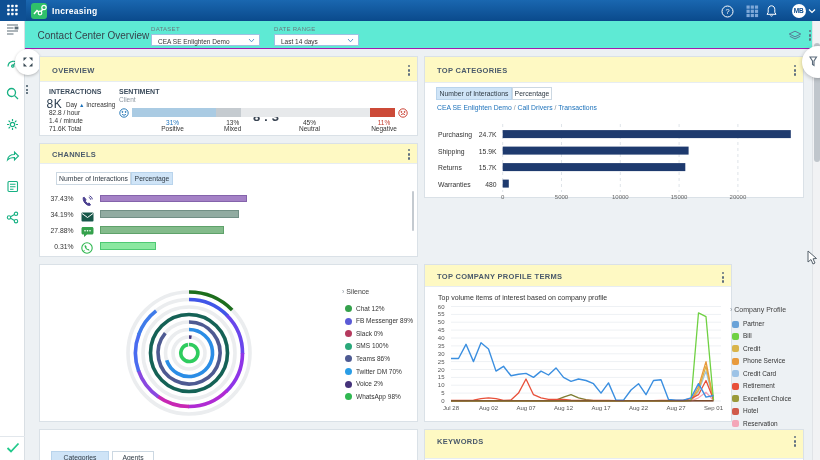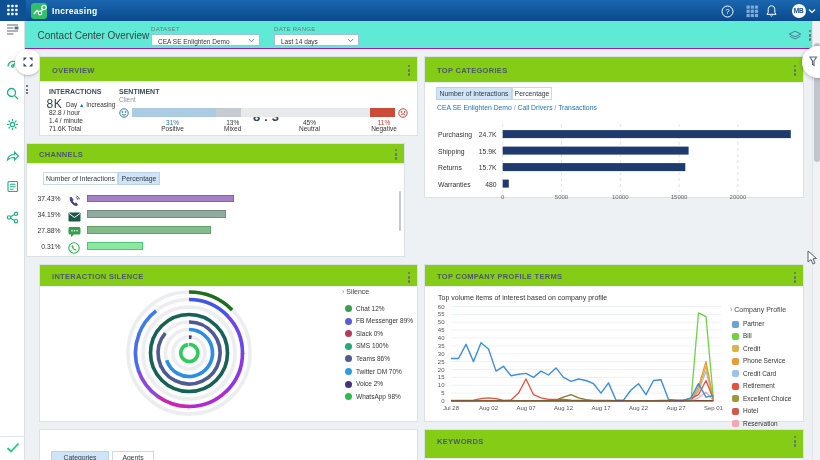--- a/index.html
+++ b/index.html
@@ -1,17 +1,17 @@
 <!DOCTYPE html>
 <html><head><meta charset="utf-8"><style>
 * { margin:0; padding:0; box-sizing:border-box; }
 html,body { width:820px; height:460px; overflow:hidden; font-family:"Liberation Sans",sans-serif; background:#edf1f4; }
 .abs { position:absolute; white-space:nowrap; }
 .panel { position:absolute; background:#fff; border:1px solid #dae1e7; }
-.phead { position:relative; background:#84cc16; border-bottom:1px solid #e7edf2; }
+.phead { position:relative; background:#fef9c3; border-bottom:1px solid #e7edf2; }
 .ptitle { position:absolute; left:12px; font-size:7.5px; font-weight:bold; color:#4a5a6b; letter-spacing:.3px; white-space:nowrap; }
 .dots3 { position:absolute; right:7px; }
 .dots3 i { display:block; width:2.4px; height:2.4px; border-radius:50%; background:#5f6f7f; margin:0 0 1.8px 0; }
 .tab { position:absolute; height:12.5px; font-size:6.8px; color:#2f3a44; text-align:center; line-height:12.5px; white-space:nowrap; overflow:hidden; }
 .tab.on { background:#cfe4f7; border:1px solid #b9d4ec; }
 .tab.off { background:#fff; border:1px solid #ccd8e2; }
 svg text { font-family:"Liberation Sans",sans-serif; }
 </style></head><body>
 
 <div class="abs" style="left:0;top:0;width:820px;height:21px;background:linear-gradient(#1a67b0,#0a4a8c)">
@@ -243,21 +243,21 @@
       <text x="13" y="73.6" font-size="6.8" fill="#333">Warranties</text>
       <text x="71.6" y="73.6" text-anchor="end" font-size="6.8" fill="#333">480</text>
       <text x="77.7" y="85.5" text-anchor="middle" font-size="6" fill="#666">0</text>
       <text x="136.5" y="85.5" text-anchor="middle" font-size="6" fill="#666">5000</text>
       <text x="195.3" y="85.5" text-anchor="middle" font-size="6" fill="#666">10000</text>
       <text x="254.1" y="85.5" text-anchor="middle" font-size="6" fill="#666">15000</text>
       <text x="312.9" y="85.5" text-anchor="middle" font-size="6" fill="#666">20000</text>
     </svg>
 </div>
 
-<div class="panel" style="left:26px;top:143px;width:379px;height:114px;overflow:hidden">
+<div class="panel" style="left:39px;top:143px;width:379px;height:114px;overflow:hidden">
   <div class="phead" style="height:20px">
       <div class="ptitle" style="top:6px">CHANNELS</div>
     <div class="dots3" style="top:5px">
         <i></i>
         <i></i>
         <i></i>
       </div>
     </div>
   <div class="tab off" style="left:16px;top:28px;width:75px">Number of Interactions</div>
   <div class="tab on" style="left:91px;top:28px;width:42px">Percentage</div>
@@ -289,28 +289,20 @@
         <circle cx="6" cy="6" r="5.2" fill="none" stroke="#30b851" stroke-width="1.1"></circle>
         <path d="M3.6 3.4 C3.4 4.8 4.4 6.8 6 7.8 C7 8.4 8.2 8.6 8.6 8.2 L7.8 7 L6.9 7.3 L5.3 5.9 L5.7 5 L4.7 3.2 Z" fill="#30b851"></path>
         <path d="M2.2 9.8 L3.4 8.2" stroke="#30b851" stroke-width="1"></path>
       </svg></div>
     <div class="abs" style="left:59.8px;top:98.0px;width:56.4px;height:7.5px;background:#8ae8a0;border:1px solid #4ec973;box-sizing:border-box"></div>
     <div class="abs" style="left:59.8px;top:112.5px;width:110px;height:7.5px;background:#b795e8;border:1px solid #9a74d0;box-sizing:border-box"></div>
   <div class="abs" style="left:371.5px;top:47px;width:2.5px;height:40px;background:#c4cad0;border-radius:2px"></div>
 </div>
 
 <div class="panel" style="left:39px;top:264px;width:379px;height:158px">
-  <div class="phead" style="height:22px">
-      <div class="ptitle" style="top:7px">INTERACTION SILENCE</div>
-    <div class="dots3" style="top:7px">
-        <i></i>
-        <i></i>
-        <i></i>
-      </div>
-    </div>
   <svg width="310" height="158" style="position:absolute;left:0;top:0">
       <circle cx="149" cy="88" r="61" fill="none" stroke="#ebedef" stroke-width="3.6"></circle>
       <circle cx="149" cy="88" r="53.5" fill="none" stroke="#ebedef" stroke-width="3.6"></circle>
       <circle cx="149" cy="88" r="46" fill="none" stroke="#ebedef" stroke-width="3.6"></circle>
       <circle cx="149" cy="88" r="38.5" fill="none" stroke="#ebedef" stroke-width="3.6"></circle>
       <circle cx="149" cy="88" r="31" fill="none" stroke="#ebedef" stroke-width="3.6"></circle>
       <circle cx="149" cy="88" r="23.5" fill="none" stroke="#ebedef" stroke-width="3.6"></circle>
       <circle cx="149" cy="88" r="16" fill="none" stroke="#ebedef" stroke-width="3.6"></circle>
       <circle cx="149" cy="88" r="8.5" fill="none" stroke="#ebedef" stroke-width="3.6"></circle>
       <path d="M149.0 27.0 A61 61 0 0 1 192.1 44.9" fill="none" stroke="#1d6e1d" stroke-width="3.6" stroke-linecap="butt"></path>
@@ -340,21 +332,21 @@
     <div class="abs" style="left:305px;top:90.39999999999999px;width:7px;height:7px;border-radius:50%;background:#4e5a92"></div>
     <div class="abs" style="left:316px;top:89.89999999999999px;font-size:6.5px;color:#333">Teams 86%</div>
     <div class="abs" style="left:305px;top:102.99999999999999px;width:7px;height:7px;border-radius:50%;background:#2a9de6"></div>
     <div class="abs" style="left:316px;top:102.49999999999999px;font-size:6.5px;color:#333">Twitter DM 70%</div>
     <div class="abs" style="left:305px;top:115.59999999999998px;width:7px;height:7px;border-radius:50%;background:#45337a"></div>
     <div class="abs" style="left:316px;top:115.09999999999998px;font-size:6.5px;color:#333">Voice 2%</div>
     <div class="abs" style="left:305px;top:128.2px;width:7px;height:7px;border-radius:50%;background:#30b851"></div>
     <div class="abs" style="left:316px;top:127.69999999999999px;font-size:6.5px;color:#333">WhatsApp 98%</div>
 </div>
 
-<div class="panel" style="left:424px;top:264px;width:380px;height:158px">
+<div class="panel" style="left:424px;top:264px;width:308px;height:158px">
   <div class="phead" style="height:22px">
       <div class="ptitle" style="top:7px">TOP COMPANY PROFILE TERMS</div>
     <div class="dots3" style="top:7px">
         <i></i>
         <i></i>
         <i></i>
       </div>
     </div>
   <div class="abs" style="left:13px;top:29px;font-size:7px;color:#333">Top volume items of interest based on company profile</div>
   <svg width="310" height="150" style="position:absolute;left:0;top:0">

